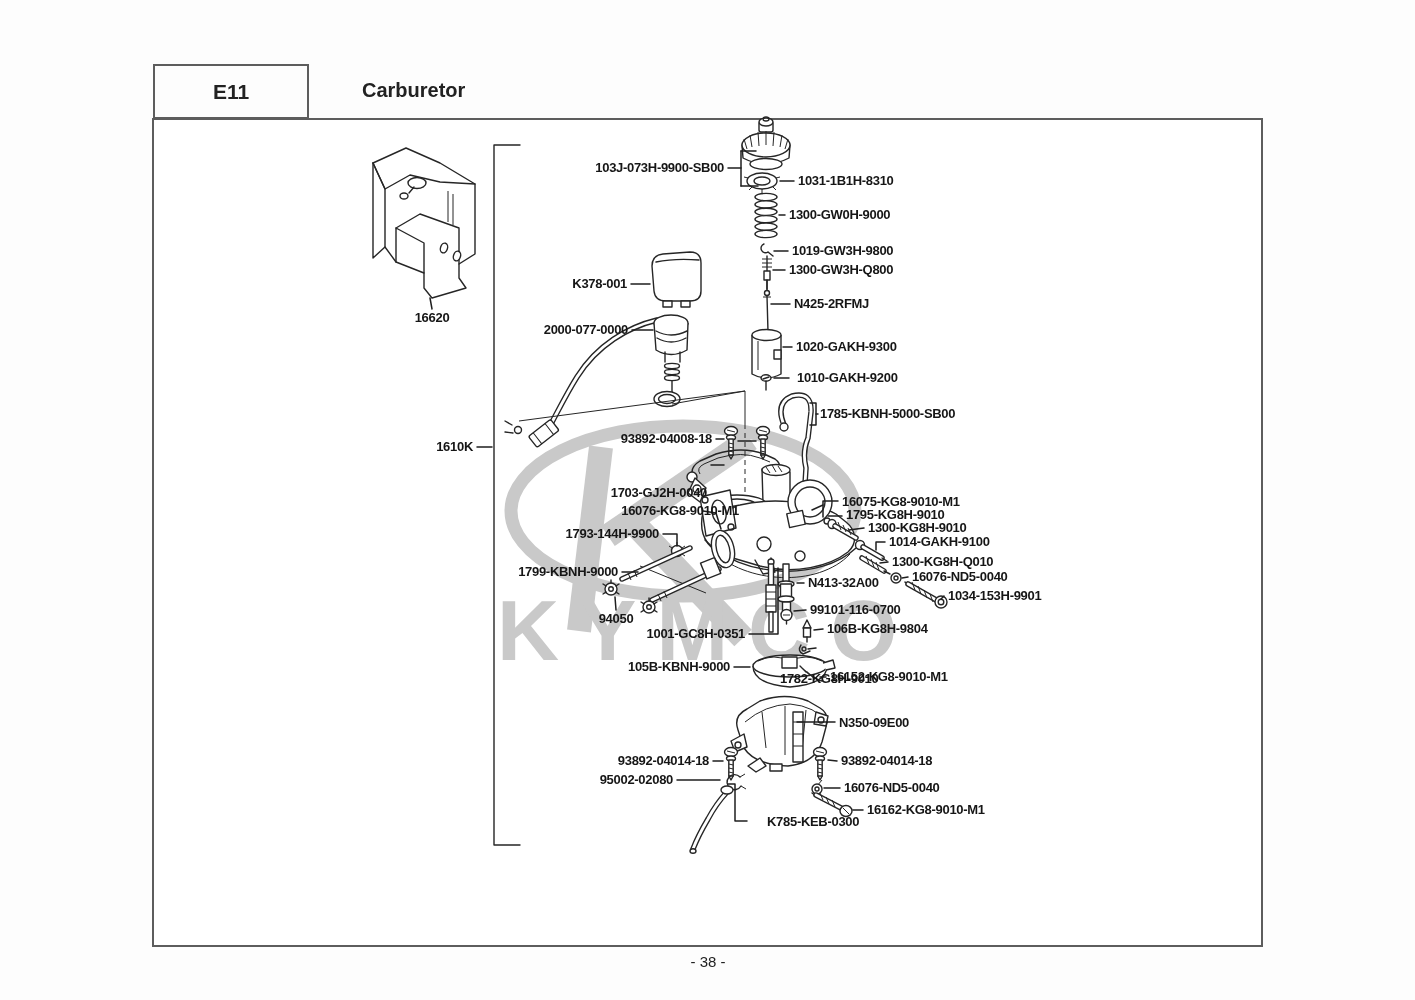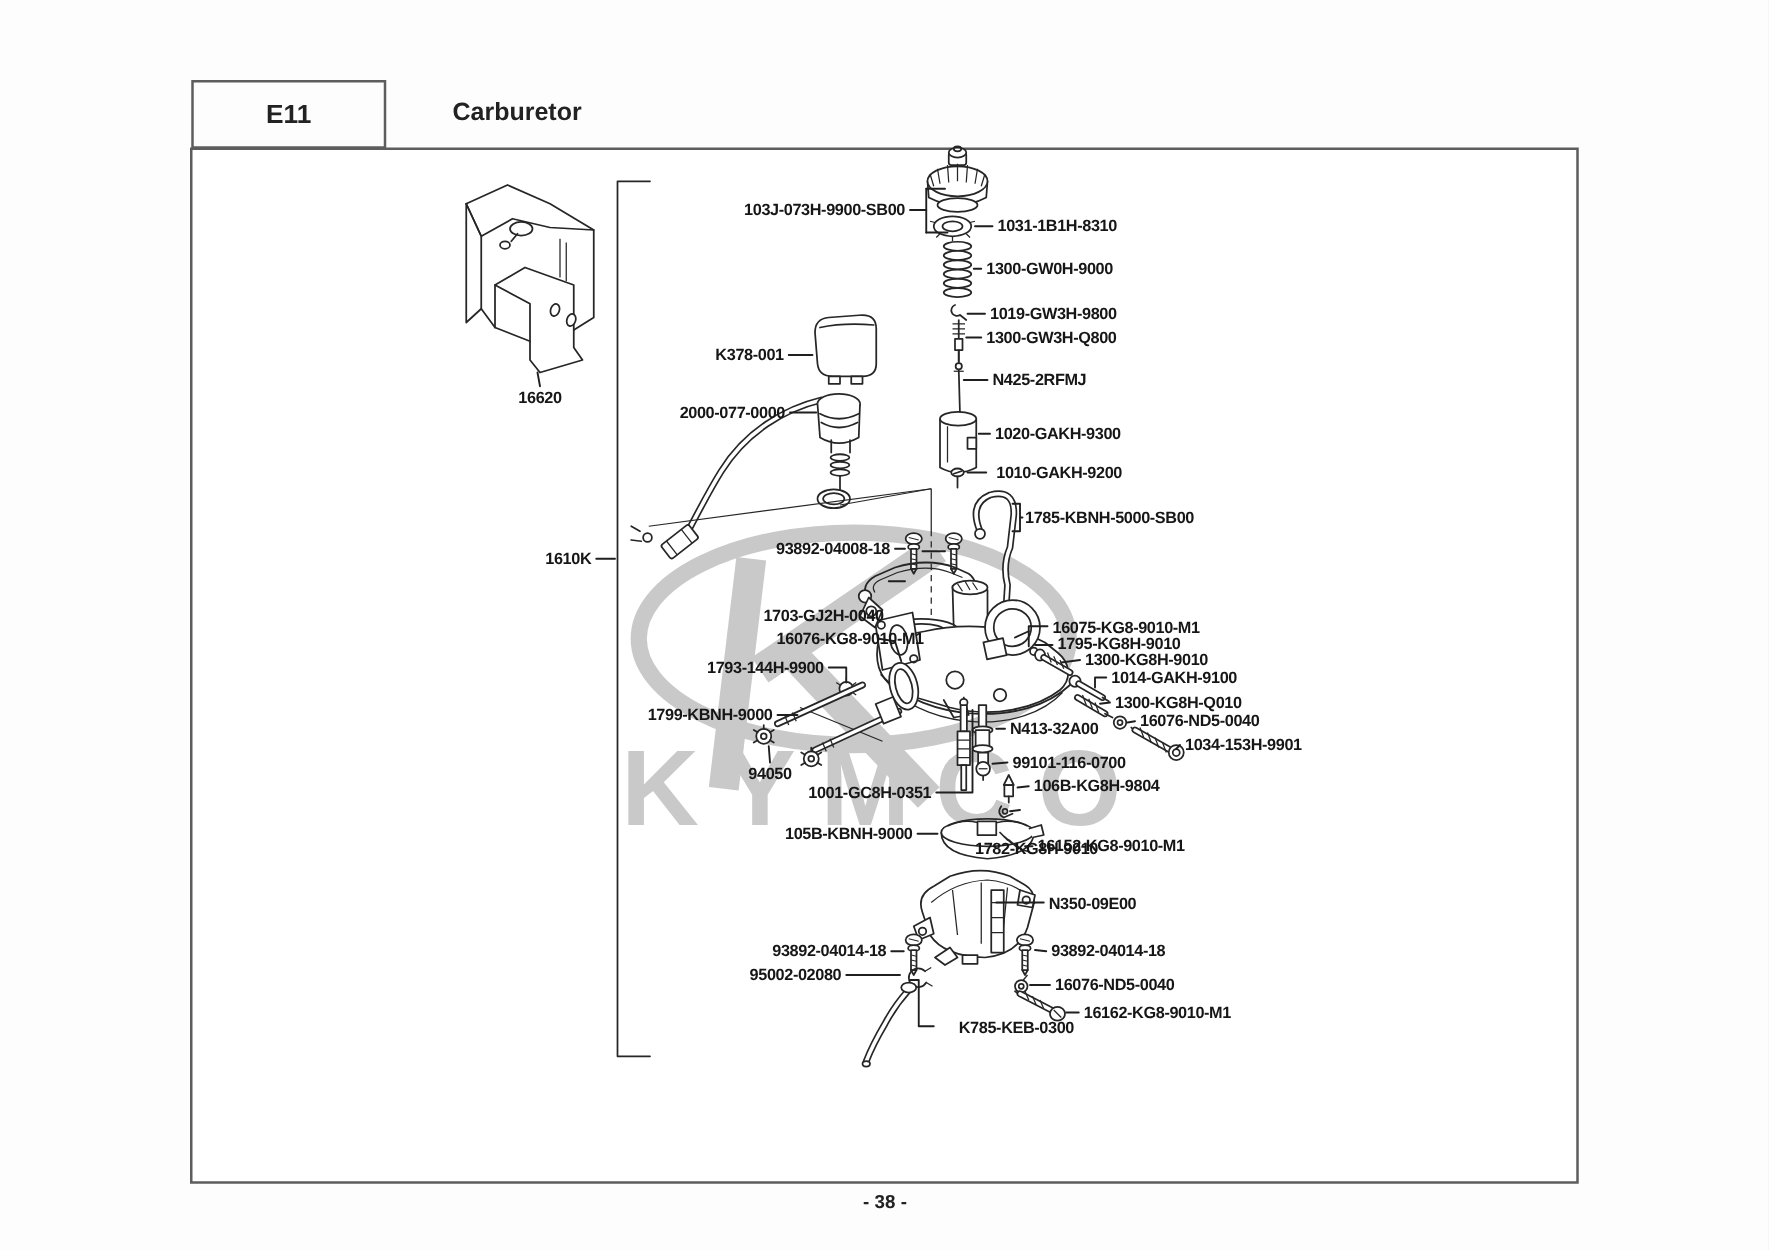--- a/index.html
+++ b/index.html
@@ -13,21 +13,21 @@
   .tube-i{stroke:#ffffff;stroke-width:2.8;fill:none;stroke-linecap:round;}
   .wm{stroke:#c9c9c9;fill:none;}
   .leader{stroke:#1f1f1f;stroke-width:1.5;fill:none;stroke-linecap:round;stroke-linejoin:round;}
   .part-label{position:absolute;font-size:13px;font-weight:bold;color:#161616;
               white-space:nowrap;line-height:14px;letter-spacing:-0.3px;}
   .hdr-code{position:absolute;left:153px;top:64px;width:156px;height:55px;border:2px solid #5d5d5d;
             box-sizing:border-box;display:flex;align-items:center;justify-content:center;
             font-size:21px;font-weight:bold;color:#222;}
   .hdr-title{position:absolute;left:362px;top:79px;font-size:20px;font-weight:bold;color:#222;}
   .page-num{position:absolute;left:708px;top:953px;transform:translateX(-50%);
-            font-size:15px;font-weight:bold;color:#222;}
+            font-size:15px;font-weight:normal;color:#222;}
 </style>
 </head>
 <body>
 
 <div class="stage">
 
 <svg width="1415" height="1000" viewBox="0 0 1415 1000">
   <defs>
     <g id="screw-v">
       <ellipse cx="0" cy="0" rx="6.5" ry="4.5" class="lnf"></ellipse>

